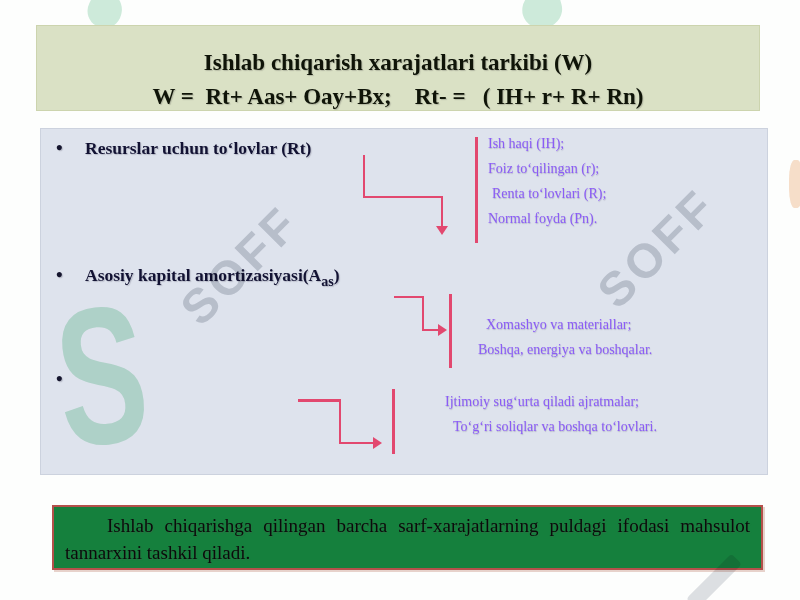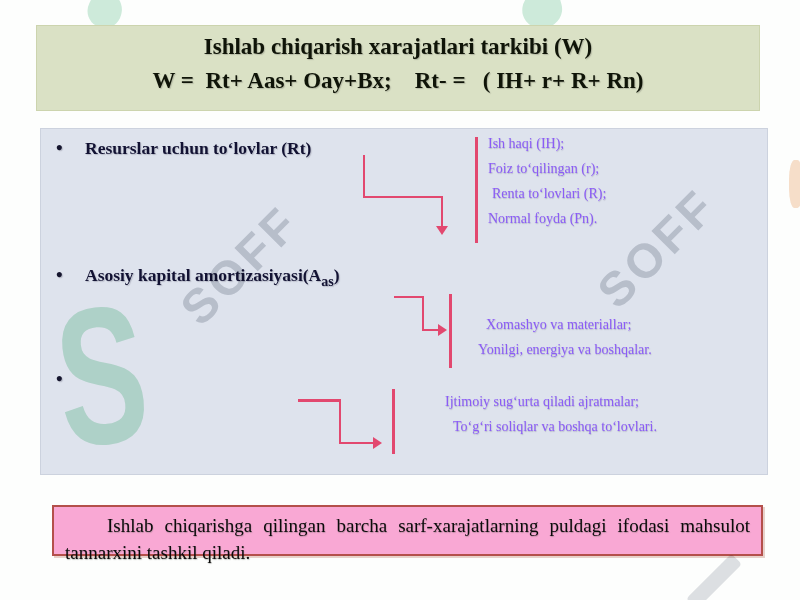--- a/index.html
+++ b/index.html
@@ -3,21 +3,21 @@
 <meta charset="utf-8">
 <style>
   * { margin:0; padding:0; box-sizing:border-box; }
   html,body { width:800px; height:600px; }
   body { font-family:"Liberation Serif", serif; background:#ffffff; }
   .slide { position:relative; width:800px; height:600px; overflow:hidden; background:#fdfefd; }
 
   
   .title-box {
     position:absolute; left:36px; top:25px; width:724px; height:86px;
-    background:#dae1c5; border:1px solid #ccd4ae; text-align:center; padding-top:4px;
+    background:#dae1c5; border:1px solid #ccd4ae; text-align:center; padding-top:20px;
   }
   .title-line1 {
     font-size:23px; font-weight:bold; color:#0f1408; line-height:34px;
     text-shadow:1px 1px 1px rgba(110,110,100,.35);
   }
   .title-line2 {
     font-size:23px; font-weight:bold; color:#0f1408; line-height:34px; white-space:pre;
     text-shadow:1px 1px 1px rgba(110,110,100,.35);
   }
 
@@ -41,22 +41,22 @@
   .pk { position:absolute; background:#e2486f; }
   .head-down { position:absolute; width:0; height:0;
     border-left:6px solid transparent; border-right:6px solid transparent;
     border-top:9px solid #e2486f; }
   .head-right { position:absolute; width:0; height:0;
     border-top:6px solid transparent; border-bottom:6px solid transparent;
     border-left:9px solid #e2486f; }
 
   
   .footer-box {
-    position:absolute; left:52px; top:505px; width:711px; height:51px;
-    background:#f9a8d4; border:2px solid #b4504b;
+    position:absolute; left:52px; top:505px; width:711px; height:65px;
+    background:#15803d; border:2px solid #b4504b;
     box-shadow:2px 2px 0 rgba(190,130,110,.35);
     padding:5px 11px 0 11px;
   }
   .footer-text {
     font-size:19px; color:#0b0b0b; line-height:27px;
     text-align:justify; text-indent:42px;
     text-shadow:0.5px 0.5px 1px rgba(90,90,80,.35);
   }
 
   
@@ -112,21 +112,21 @@
   <div class="serif-line" style="left:488px; top:211px;">Normal foyda (Pn).</div>
 
   <div class="pk" style="left:394px; top:296px; width:30px; height:2px;"></div>
   <div class="pk" style="left:422px; top:296px; width:2px; height:35px;"></div>
   <div class="pk" style="left:422px; top:329px; width:17px; height:2px;"></div>
   <div class="head-right" style="left:438px; top:324px;"></div>
 
   <div class="pk" style="left:449px; top:294px; width:3px; height:74px;"></div>
 
   <div class="serif-line" style="left:486px; top:317px;">Xomashyo va materiallar;</div>
-  <div class="serif-line" style="left:478px; top:342px;">Yonilgi, energiya va boshqalar.</div>
+  <div class="serif-line" style="left:478px; top:342px;">Boshqa, energiya va boshqalar.</div>
 
   <div class="pk" style="left:298px; top:399px; width:43px; height:2.5px;"></div>
   <div class="pk" style="left:339px; top:399px; width:2px; height:45px;"></div>
   <div class="pk" style="left:339px; top:442px; width:36px; height:2px;"></div>
   <div class="head-right" style="left:373px; top:437px;"></div>
 
   <div class="pk" style="left:392px; top:389px; width:3px; height:65px;"></div>
 
   <div class="serif-line" style="left:445px; top:394px;">Ijtimoiy sug‘urta qiladi ajratmalar;</div>
   <div class="serif-line" style="left:453px; top:419px;">To‘g‘ri soliqlar va boshqa to‘lovlari.</div>

